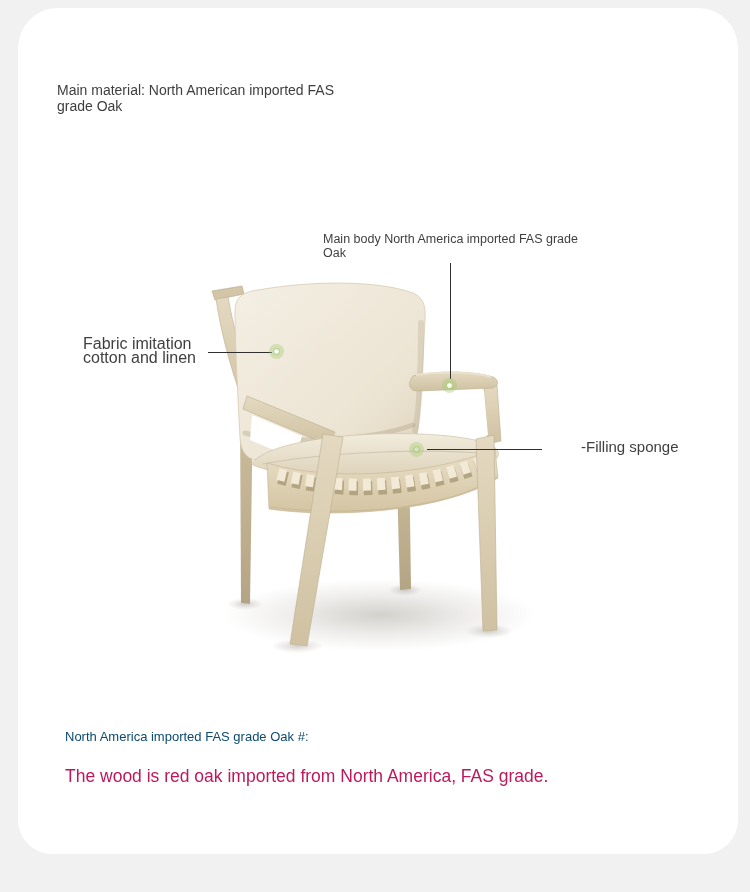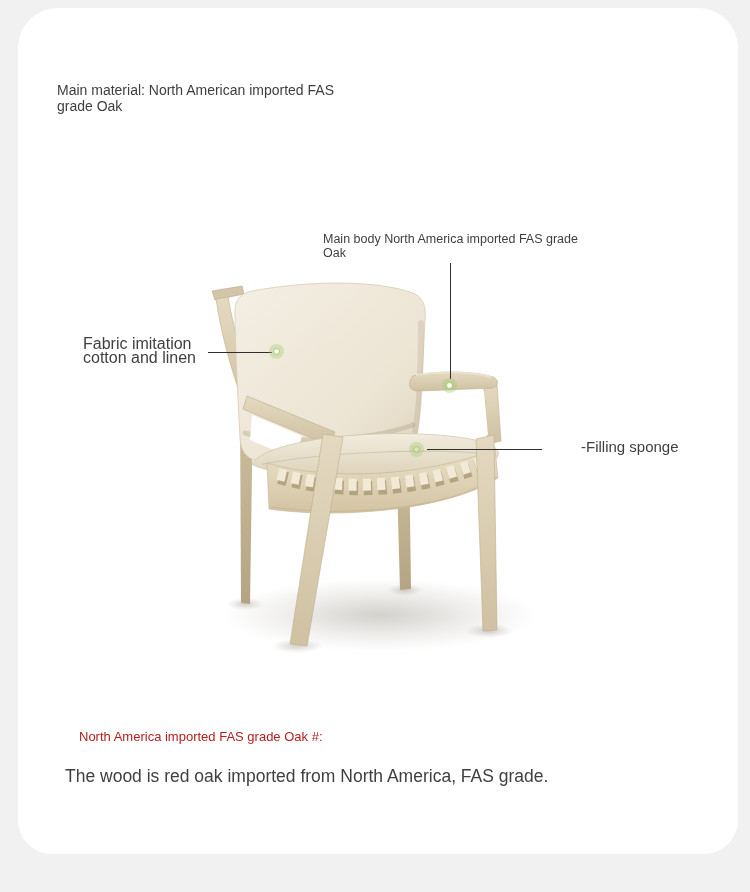--- a/index.html
+++ b/index.html
@@ -46,22 +46,22 @@
     background: #fbfcf7;
     border: 1.5px solid #a3ca72;
   }
   .marker.ring .core { background: rgba(255,255,255,0.25); }
   .marker-arm    { left: 424px; top: 370px; }
   .marker-fabric { left: 251px; top: 336px; }
   .marker-seat   { left: 391px; top: 434px; }
 
   .chair-svg { position: absolute; left: 167px; top: 255px; width: 370px; height: 400px; }
 
-  .footer-heading { left: 47px; top: 721px; font-size: 13px;   color: #b91c1c; margin-left: 14px; }
-  .footer-desc    { left: 47px; top: 758px; font-size: 17.5px; color: #404040; }
+  .footer-heading { left: 47px; top: 721px; font-size: 13px;   color: #0c4a6e; }
+  .footer-desc    { left: 47px; top: 758px; font-size: 17.5px; color: #be185d; }
 </style>
 </head>
 <body>
 
 <div class="page">
   <div class="card">
 
     <div class="txt main-material">Main material: North American imported FAS
 grade Oak</div>
 

